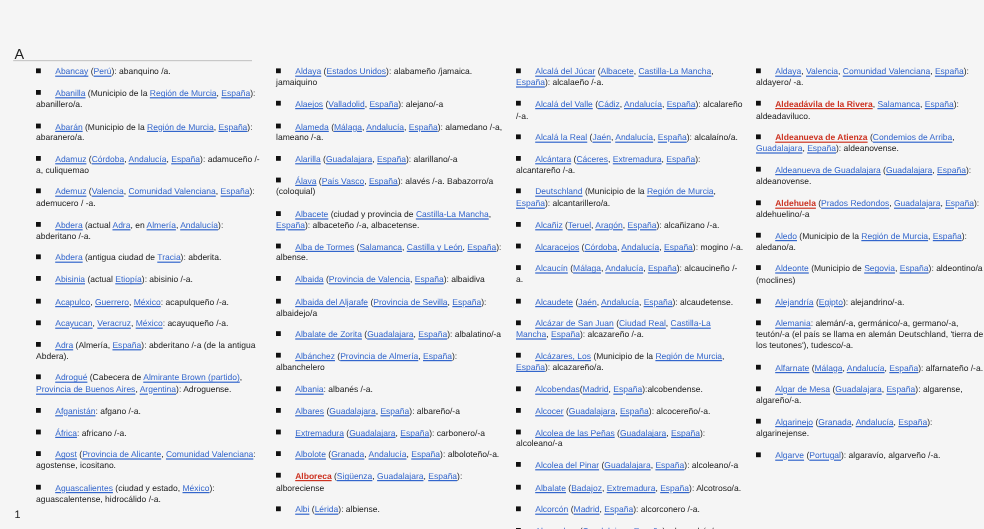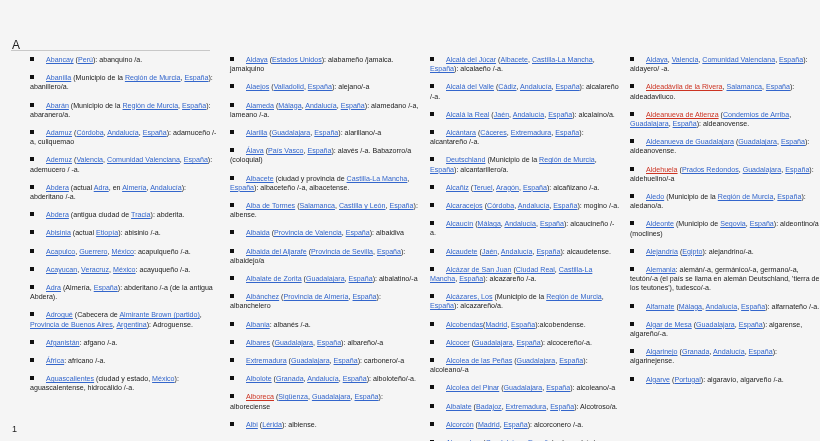--- a/index.html
+++ b/index.html
@@ -28,21 +28,21 @@
   .col.c4 { left: 630px; }
   .entry {
     margin: 0 0 9px 0;
     position: relative;
   }
   .entry .bullet {
     display: inline-block; width: 4px; height: 4px; background: #111;
     margin-right: 12px; vertical-align: 1px; margin-left: 0;
   }
   .lnk { color: #3366cc; text-decoration: underline; cursor: pointer; }
-  .lnk.red { color: #cc3322; }
+  .lnk.red { color: #cc3322; font-weight: bold; }
   .page-num {
     position: absolute; left: 12px; top: 424px; font-size: 9px; color: #222;
   }
 </style>
 </head>
 <body>
 
 <div>
   <div class="section-letter">A</div>
   <div class="section-rule"></div>
@@ -55,20 +55,21 @@
       <div class="entry"><span class="bullet"></span><span class="lnk">Ademuz</span> (<span class="lnk">Valencia</span>, <span class="lnk">Comunidad Valenciana</span>, <span class="lnk">España</span>): ademucero / -a.</div>
       <div class="entry"><span class="bullet"></span><span class="lnk">Abdera</span> (actual <span class="lnk">Adra</span>, en <span class="lnk">Almería</span>, <span class="lnk">Andalucía</span>): abderitano /-a.</div>
       <div class="entry"><span class="bullet"></span><span class="lnk">Abdera</span> (antigua ciudad de <span class="lnk">Tracia</span>): abderita.</div>
       <div class="entry"><span class="bullet"></span><span class="lnk">Abisinia</span> (actual <span class="lnk">Etiopía</span>): abisinio /-a.</div>
       <div class="entry"><span class="bullet"></span><span class="lnk">Acapulco</span>, <span class="lnk">Guerrero</span>, <span class="lnk">México</span>: acapulqueño /-a.</div>
       <div class="entry"><span class="bullet"></span><span class="lnk">Acayucan</span>, <span class="lnk">Veracruz</span>, <span class="lnk">México</span>: acayuqueño /-a.</div>
       <div class="entry"><span class="bullet"></span><span class="lnk">Adra</span> (Almería, <span class="lnk">España</span>): abderitano /-a (de la antigua Abdera).</div>
       <div class="entry"><span class="bullet"></span><span class="lnk">Adrogué</span> (Cabecera de <span class="lnk">Almirante Brown (partido)</span>, <span class="lnk">Provincia de Buenos Aires</span>, <span class="lnk">Argentina</span>): Adroguense.</div>
       <div class="entry"><span class="bullet"></span><span class="lnk">Afganistán</span>: afgano /-a.</div>
       <div class="entry"><span class="bullet"></span><span class="lnk">África</span>: africano /-a.</div>
+      <div class="entry"><span class="bullet"></span><span class="lnk">Agost</span> (<span class="lnk">Provincia de Alicante</span>, <span class="lnk">Comunidad Valenciana</span>: agostense, icositano.</div>
       <div class="entry"><span class="bullet"></span><span class="lnk">Aguascalientes</span> (ciudad y estado, <span class="lnk">México</span>): aguascalentense, hidrocálido /-a.</div>
     </div>
   <div class="col c2">
       <div class="entry"><span class="bullet"></span><span class="lnk">Aldaya</span> (<span class="lnk">Estados Unidos</span>): alabameño /jamaica. jamaiquino</div>
       <div class="entry"><span class="bullet"></span><span class="lnk">Alaejos</span> (<span class="lnk">Valladolid</span>, <span class="lnk">España</span>): alejano/-a</div>
       <div class="entry"><span class="bullet"></span><span class="lnk">Alameda</span> (<span class="lnk">Málaga</span>, <span class="lnk">Andalucía</span>, <span class="lnk">España</span>): alamedano /-a, lameano /-a.</div>
       <div class="entry"><span class="bullet"></span><span class="lnk">Alarilla</span> (<span class="lnk">Guadalajara</span>, <span class="lnk">España</span>): alarillano/-a</div>
       <div class="entry"><span class="bullet"></span><span class="lnk">Álava</span> (<span class="lnk">País Vasco</span>, <span class="lnk">España</span>): alavés /-a. Babazorro/a (coloquial)</div>
       <div class="entry"><span class="bullet"></span><span class="lnk">Albacete</span> (ciudad y provincia de <span class="lnk">Castilla-La Mancha</span>, <span class="lnk">España</span>): albaceteño /-a, albacetense.</div>
       <div class="entry"><span class="bullet"></span><span class="lnk">Alba de Tormes</span> (<span class="lnk">Salamanca</span>, <span class="lnk">Castilla y León</span>, <span class="lnk">España</span>): albense.</div>

